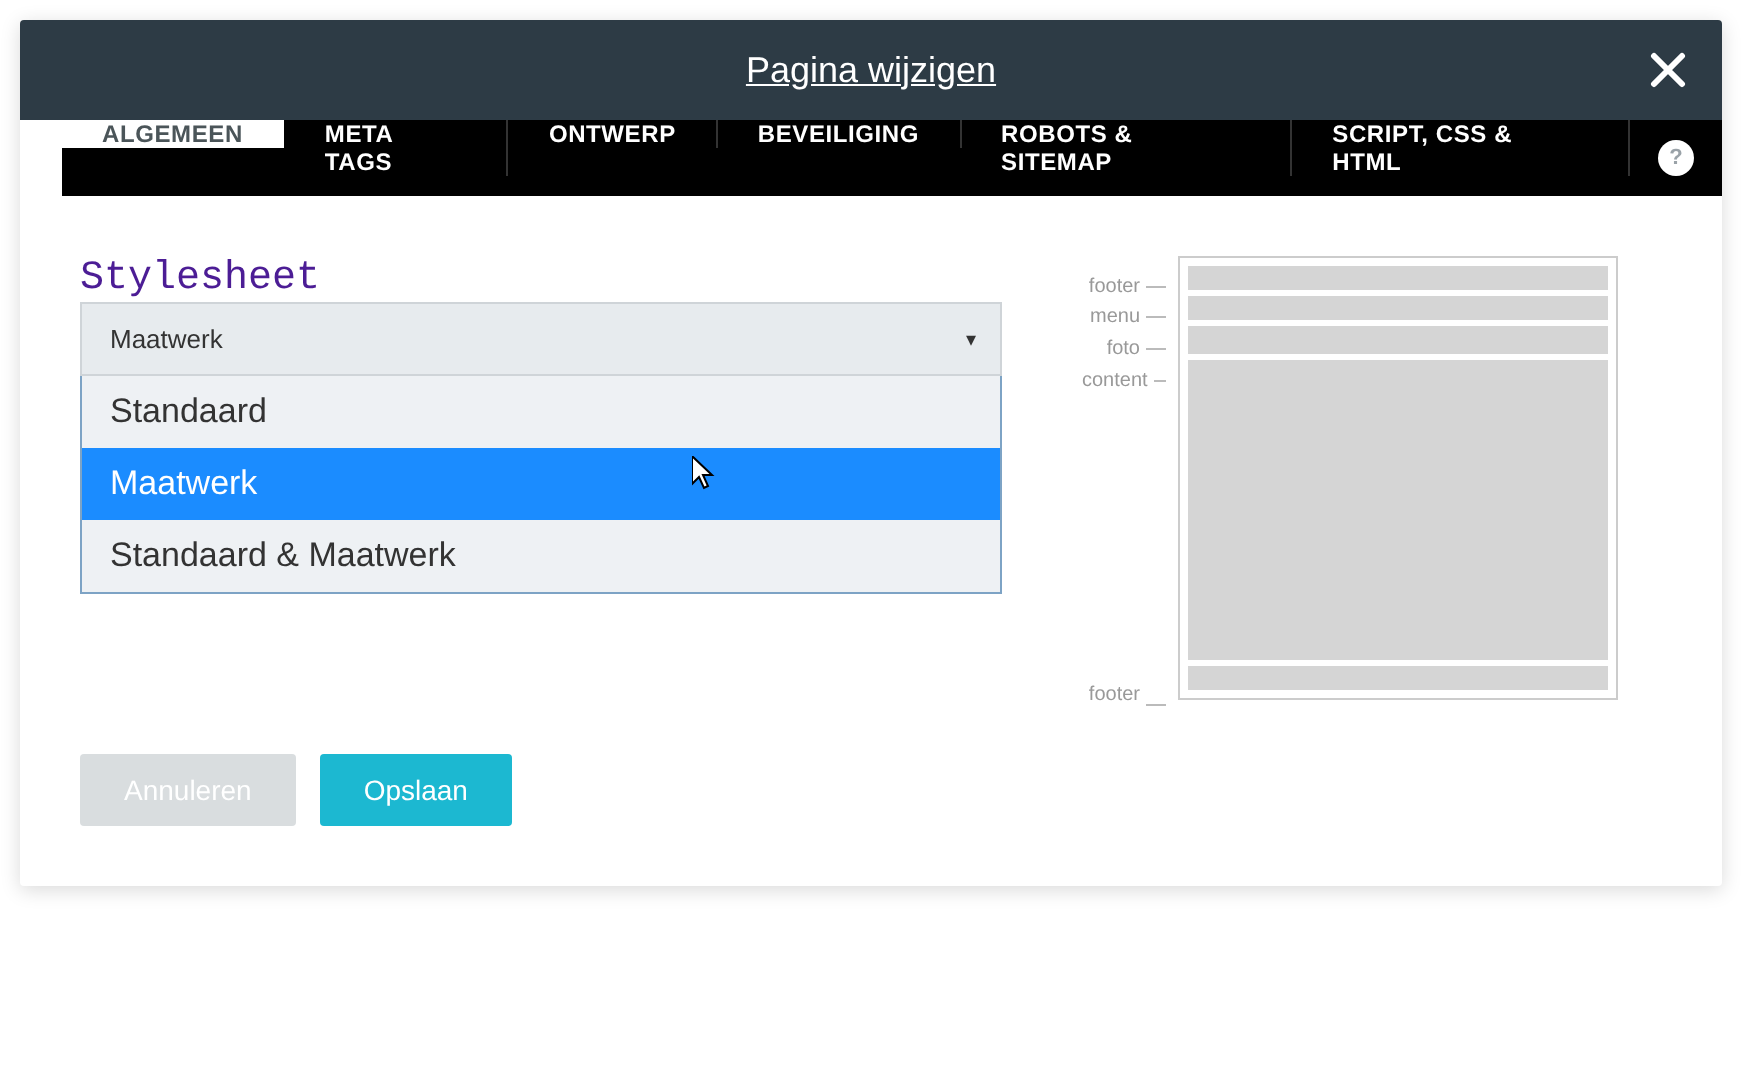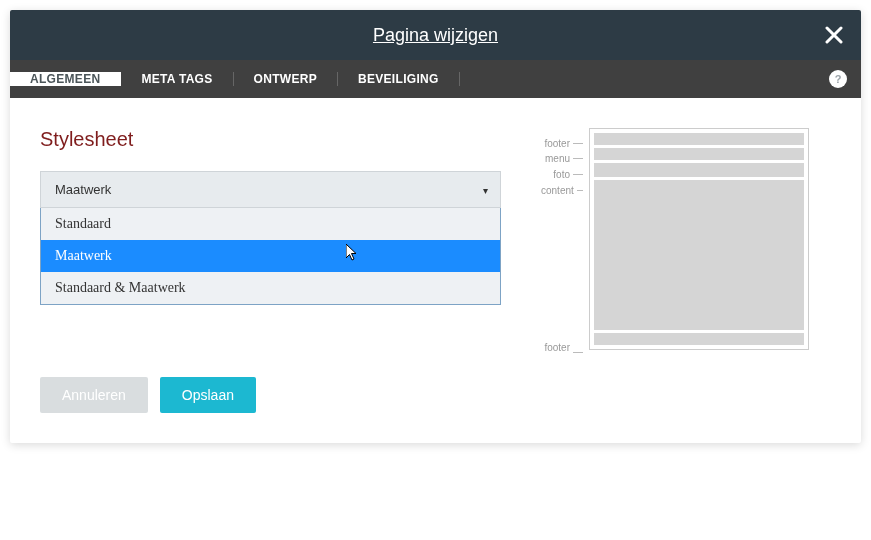--- a/index.html
+++ b/index.html
@@ -35,23 +35,24 @@
       right: 18px;
       top: 50%;
       transform: translateY(-50%);
       color: #fff;
       font-size: 26px;
       cursor: pointer;
       line-height: 1;
     }
     .tabs {
       display: flex;
-      background: #404040;
-      align-items: center;
+      background: #000000;
+      align-items: flex-start;
       height: 38px;
+      margin-left: 21px;
     }
     .tab {
       padding: 0 20px;
       color: #fff;
       font-size: 12px;
       font-weight: 600;
       letter-spacing: 0.3px;
       cursor: pointer;
       display: flex;
       align-items: center;
@@ -76,24 +77,24 @@
       margin: auto 14px;
       cursor: pointer;
     }
     .modal-body {
       padding: 30px 30px 24px 30px;
       display: flex;
       gap: 40px;
     }
     .left-col { flex: 1; min-width: 0; }
     .section-title {
-      color: #7f1d1d;
+      color: #4c1d95;
       font-size: 20px;
       font-weight: 400;
-      margin-bottom: 20px;
+      font-family: Liberation Mono, monospace;
     }
     .select-wrap { position: relative; }
     .select-display {
       background: #e7ebee;
       border: 1px solid #cfd4d8;
       padding: 10px 14px;
       font-size: 13px;
       color: #333;
       cursor: pointer;
       position: relative;
@@ -107,25 +108,24 @@
       font-size: 10px;
       color: #333;
     }
     .select-options {
       border: 1px solid #7da3c5;
       border-top: none;
       background: #fff;
     }
     .option {
       padding: 8px 14px;
-      font-size: 14px;
+      font-size: 17px;
       color: #333;
       cursor: pointer;
       background: #eef1f4;
-      font-family: Liberation Serif, serif;
     }
     .option.highlight {
       background: #1b8cff;
       color: #fff;
       position: relative;
     }
     .cursor-overlay {
       position: absolute;
       right: 140px;
       top: 4px;
@@ -185,20 +185,22 @@
           <path d="M2 2 L16 16 M16 2 L2 16" stroke="#fff" stroke-width="3" stroke-linecap="round"></path>
         </svg>
     </div>
   </div>
 
   <div class="tabs">
     <div class="tab active">ALGEMEEN</div>
     <div class="tab">META TAGS</div>
     <div class="tab">ONTWERP</div>
     <div class="tab">BEVEILIGING</div>
+    <div class="tab">ROBOTS &amp; SITEMAP</div>
+    <div class="tab">SCRIPT, CSS &amp; HTML</div>
     <div class="tab-spacer"></div>
     <div class="help-btn">?</div>
   </div>
 
   <div class="modal-body">
     <div class="left-col">
       <div class="section-title">Stylesheet</div>
       <div class="select-wrap">
         <div class="select-display">Maatwerk</div>
         <div class="select-options">

